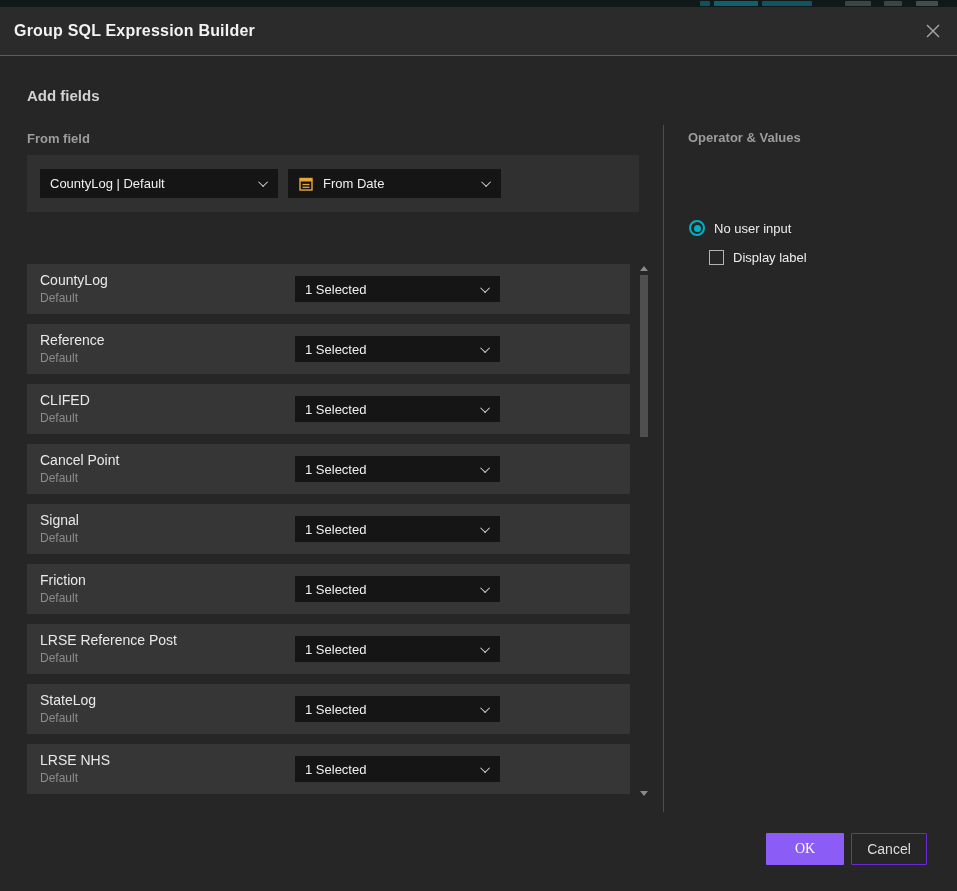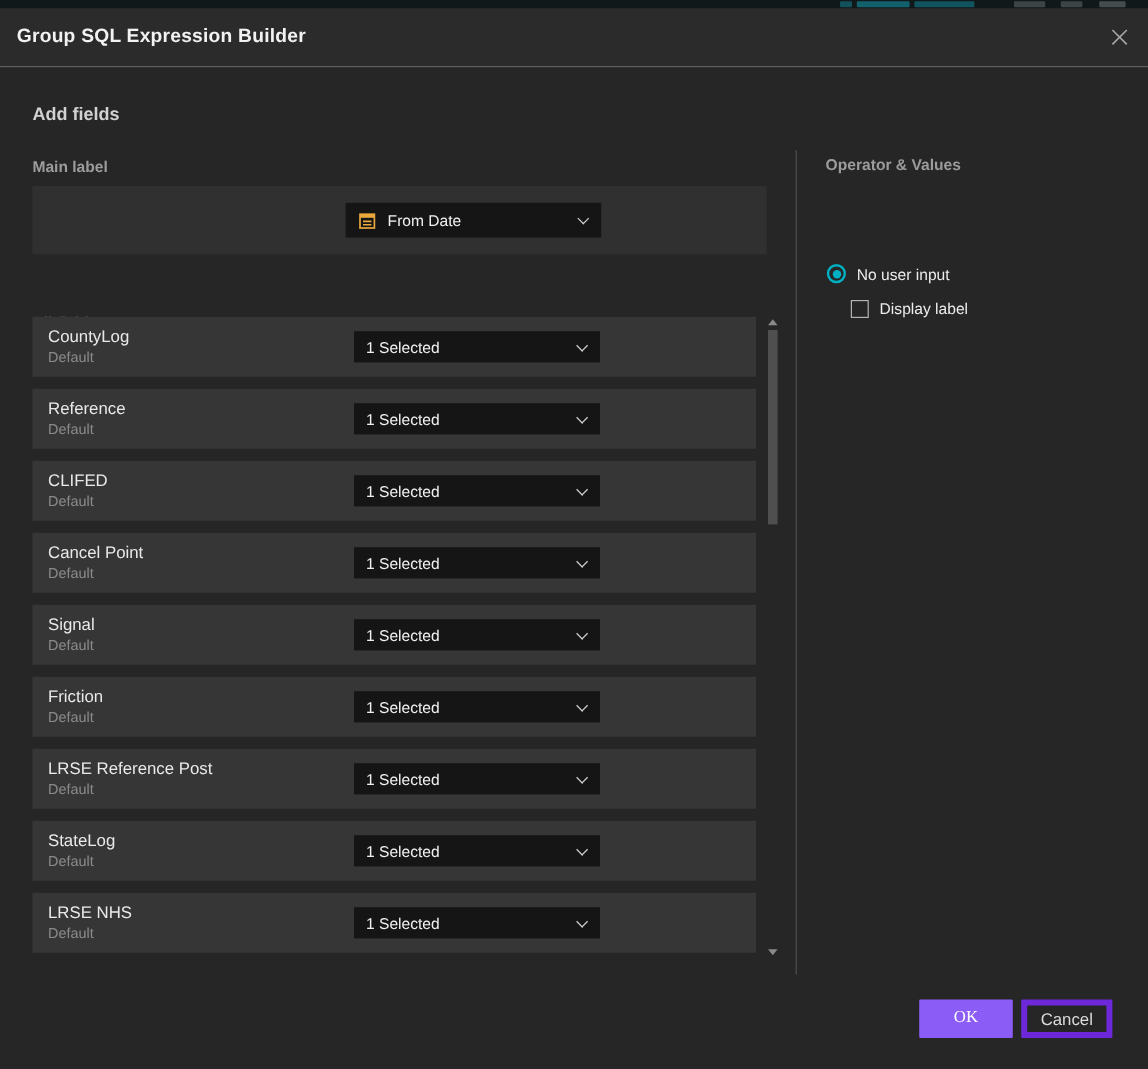--- a/index.html
+++ b/index.html
@@ -111,21 +111,21 @@
     width: 15px; height: 15px; border: 1.5px solid #b3b3b3; background: transparent; flex: none;
   }
 
   
   .btn {
     position: absolute; top: 826px; height: 32px;
     display: flex; align-items: center; justify-content: center;
     font-size: 14px; cursor: pointer; border-radius: 1px;
   }
   .btn-ok { left: 766px; width: 78px; background: #8b5cf6; color: #ffffff; font-weight: 500; font-family: Liberation Serif, serif; }
-  .btn-cancel { left: 851px; width: 76px; background: transparent; border: 5px solid #6d28d9; color: #dcdcdc; }
+  .btn-cancel { left: 851px; width: 76px; background: transparent; border: 1px solid #6d28d9; color: #dcdcdc; }
 </style>
 </head>
 <body>
 
 <div class="canvas">
 
   <div class="bg-strip">
     <span class="frag f1"></span>
     <span class="frag f2"></span>
     <span class="frag f3"></span>
@@ -140,24 +140,28 @@
       <span class="dlg-title">Group SQL Expression Builder</span>
       <span class="close-btn">
         <svg width="16" height="16" viewBox="0 0 16 16">
           <line x1="2" y1="2" x2="14" y2="14" stroke="#a5a5a5" stroke-width="1.4"></line>
           <line x1="14" y1="2" x2="2" y2="14" stroke="#a5a5a5" stroke-width="1.4"></line>
         </svg>
       </span>
     </div>
 
     <div class="heading-add">Add fields</div>
-    <div class="group-label lbl-main">Main label</div>
+    <div class="group-label lbl-main">From field</div>
     <div class="group-label lbl-all">All fields</div>
 
     <div class="main-panel">
+      <div class="select sel-source">
+        <span class="txt">CountyLog | Default</span>
+        <span class="chev"></span>
+      </div>
       <div class="select sel-field">
         <span class="cal-icon">
           <svg width="16" height="17" viewBox="0 0 16 17">
             <rect x="2" y="3.5" width="12" height="11.5" fill="none" stroke="#e9a83b" stroke-width="1.4"></rect>
             <rect x="2" y="3.5" width="12" height="3" fill="#e9a83b"></rect>
             <line x1="4.5" y1="9.5" x2="11.5" y2="9.5" stroke="#e9a83b" stroke-width="1.3"></line>
             <line x1="4.5" y1="12.3" x2="11.5" y2="12.3" stroke="#e9a83b" stroke-width="1.3"></line>
           </svg>
         </span>
         <span class="txt">From Date</span>

